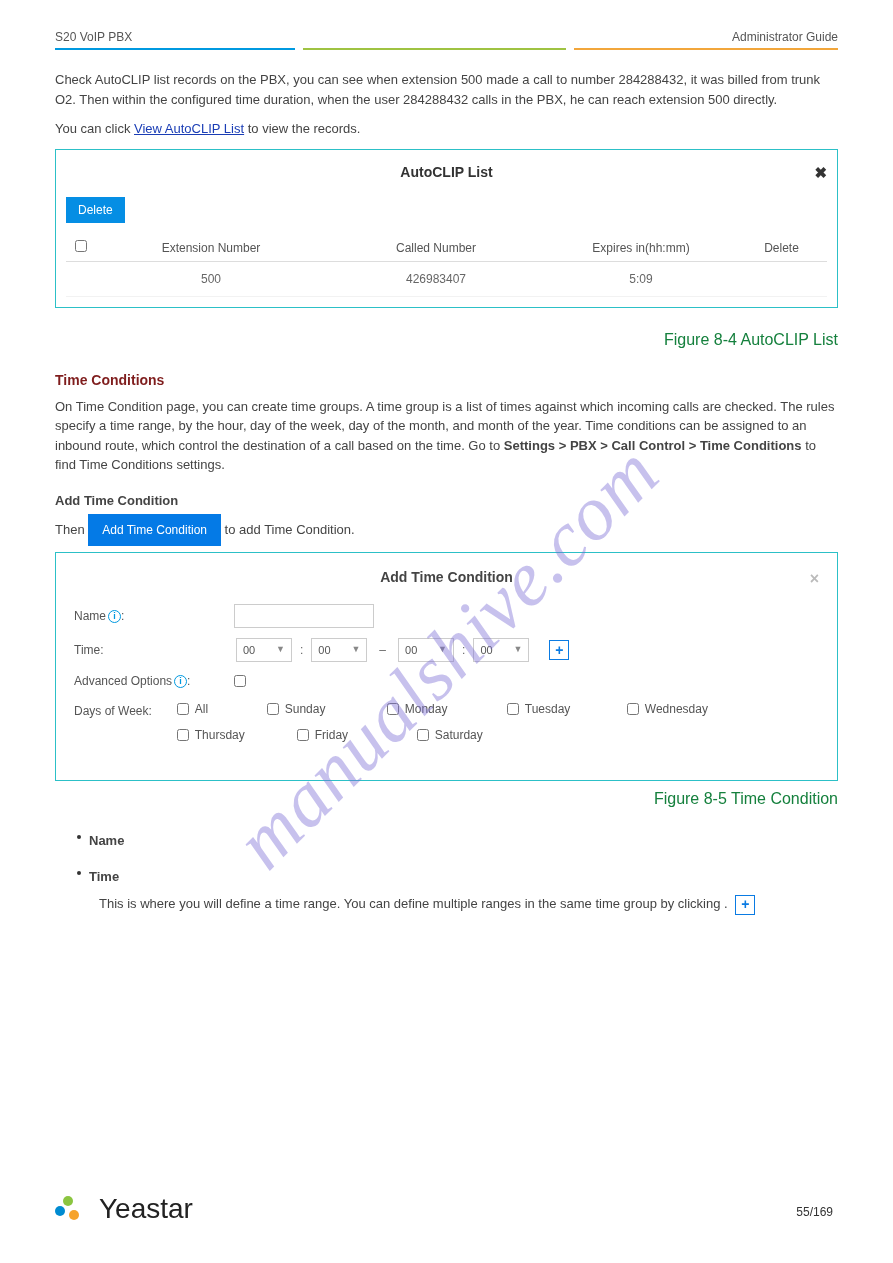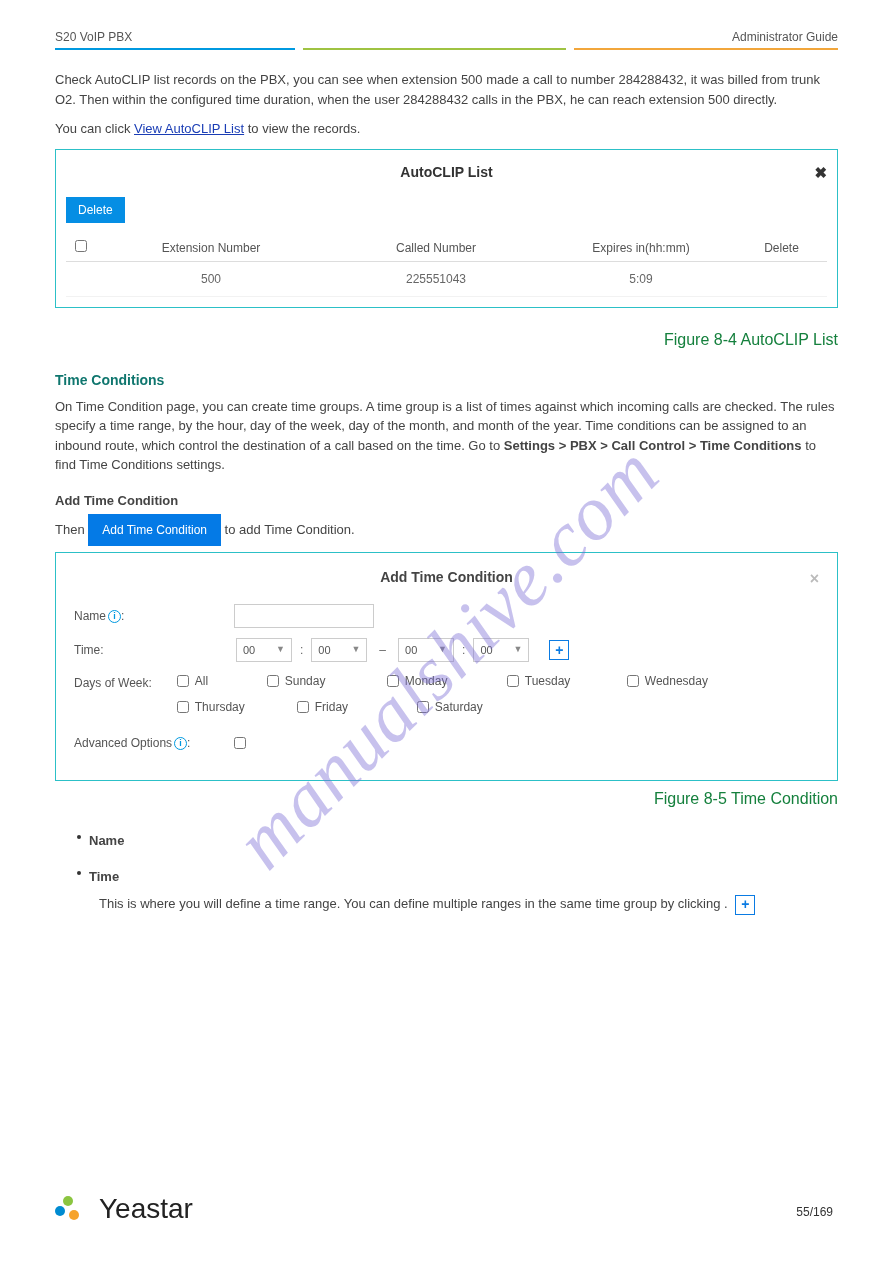--- a/index.html
+++ b/index.html
@@ -12,21 +12,21 @@
       color: #333;
       position: relative;
       padding: 30px 55px 30px 55px;
     }
     .page-header { display:flex; justify-content: space-between; font-size:12px; color:#555; margin-bottom:4px;}
     .hr-wrap { display:flex; gap:8px; margin-bottom:20px;}
     .hr-blue { flex: 1; border-top: 2px solid #0099e0; }
     .hr-green { flex: 1.1; border-top: 2px solid #9fc342; }
     .hr-orange { flex: 1.1; border-top: 2px solid #f2a63b; }
     .body { color:#444; line-height:1.5; font-size:13px; }
-    .body h3 { font-size:14px; font-weight:bold; color:#0f766e; margin-top:18px; margin-bottom:6px;}
+    .body h3 { font-size:14px; font-weight:bold; color:#7f1d1d; margin-top:18px; margin-bottom:6px;}
     .body p { margin:4px 0;}
     .link { color:#1a3db5; text-decoration:underline; }
     .indent { padding-left: 22px; }
     .bullet { display:flex; gap:8px; }
     .bullet .dot { width:4px;height:4px;border-radius:50%;background:#333; margin-top:8px; flex-shrink:0;}
     .strong { font-weight:bold; }
 
     .panel {
       border: 1px solid #2cc0c7;
       background:#fff;
@@ -123,21 +123,21 @@
       <div class="table-head">
         <div class="col-check"><input type="checkbox" style=""></div>
         <div class="col-ext">Extension Number</div>
         <div class="col-called">Called Number</div>
         <div class="col-exp">Expires in(hh:mm)</div>
         <div class="col-del">Delete</div>
       </div>
       <div class="table-row">
         <div class="col-check"></div>
         <div class="col-ext">500</div>
-        <div class="col-called">225551043</div>
+        <div class="col-called">426983407</div>
         <div class="col-exp">5:09</div>
         <div class="col-del"></div>
       </div>
     </div>
   </div>
   <div class="figure-caption">Figure 8-4 AutoCLIP List</div>
 
   <h3>Time Conditions</h3>
   <p>
     <span>On Time Condition page, you can create time groups. A time group is a list of times against which incoming calls are checked. The rules specify a time range, by the hour, day of the week, day of the month, and month of the year. Time conditions can be assigned to an inbound route, which control the destination of a call based on the time. Go to </span>
@@ -180,20 +180,25 @@
           <span class="caret">▼</span>
         </span>
       <span class="colon">:</span>
       <span class="select">
           <span>00</span>
           <span class="caret">▼</span>
         </span>
       <span class="plus-btn">+</span>
     </div>
 
+    <div class="fld">
+      <div class="lbl"><span>Advanced Options</span><span class="info-icon">i</span><span>:</span></div>
+      <input type="checkbox" style="">
+    </div>
+
     <div class="fld" style="align-items:flex-start;">
       <div class="lbl" style="padding-top:2px;">Days of Week:</div>
       <div class="day-grid">
         <label class="day-item" style="width:60px;">
             <input type="checkbox" style="">
             <span>All</span>
           </label>
         <label class="day-item">
             <input type="checkbox" style="">
             <span>Sunday</span>
@@ -217,25 +222,20 @@
           </label>
         <label class="day-item">
             <input type="checkbox" style="">
             <span>Friday</span>
           </label>
         <label class="day-item">
             <input type="checkbox" style="">
             <span>Saturday</span>
           </label>
       </div>
-    </div>
-
-    <div class="fld">
-      <div class="lbl"><span>Advanced Options</span><span class="info-icon">i</span><span>:</span></div>
-      <input type="checkbox" style="">
     </div>
   </div>
   <div class="figure-caption">Figure 8-5 Time Condition</div>
 
   <div class="indent">
     <div class="bullet">
       <span class="dot"></span>
       <p><span class="strong">Name</span></p>
     </div>
 

